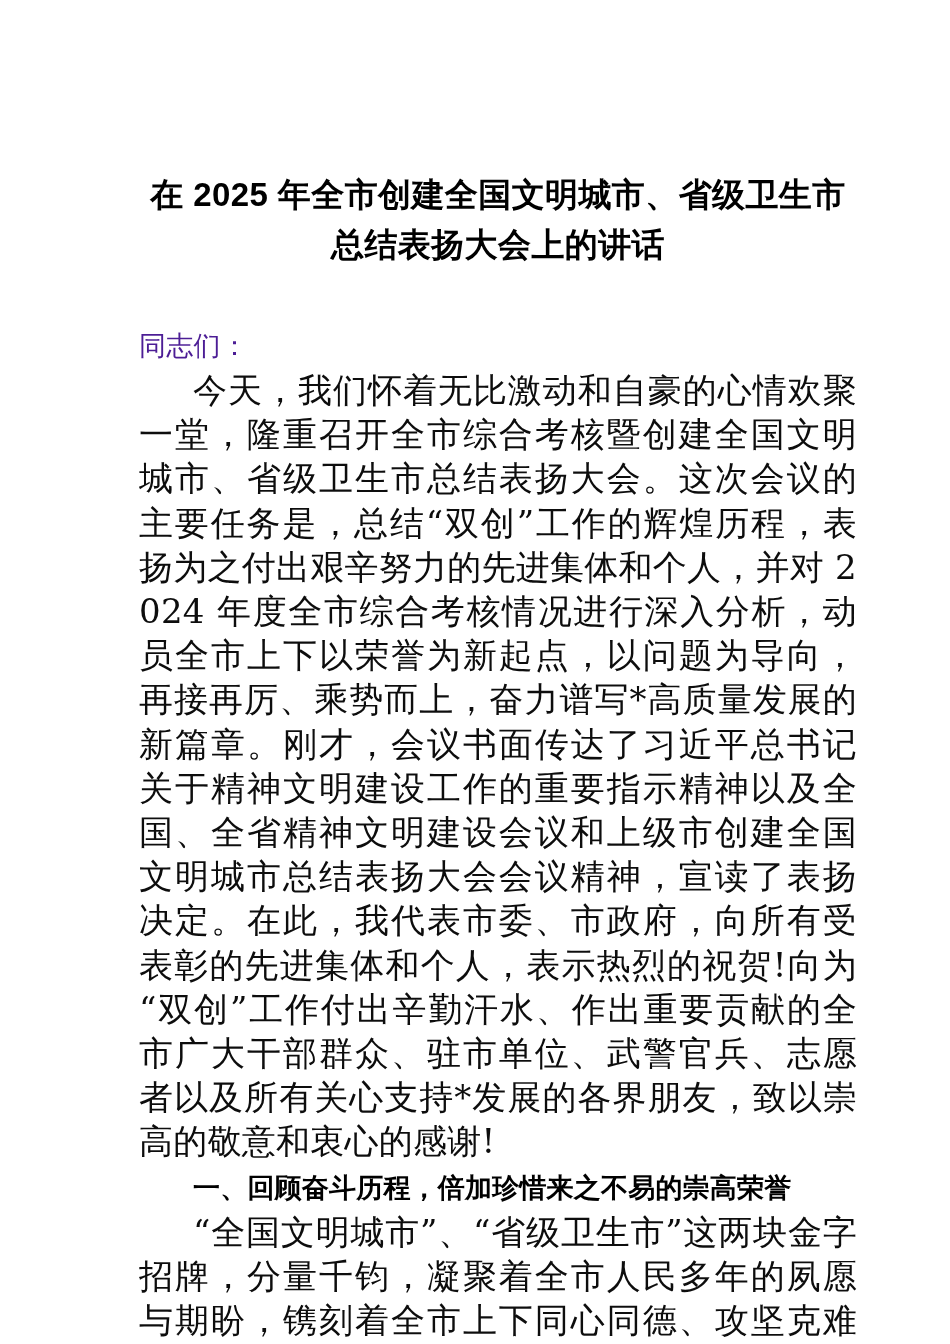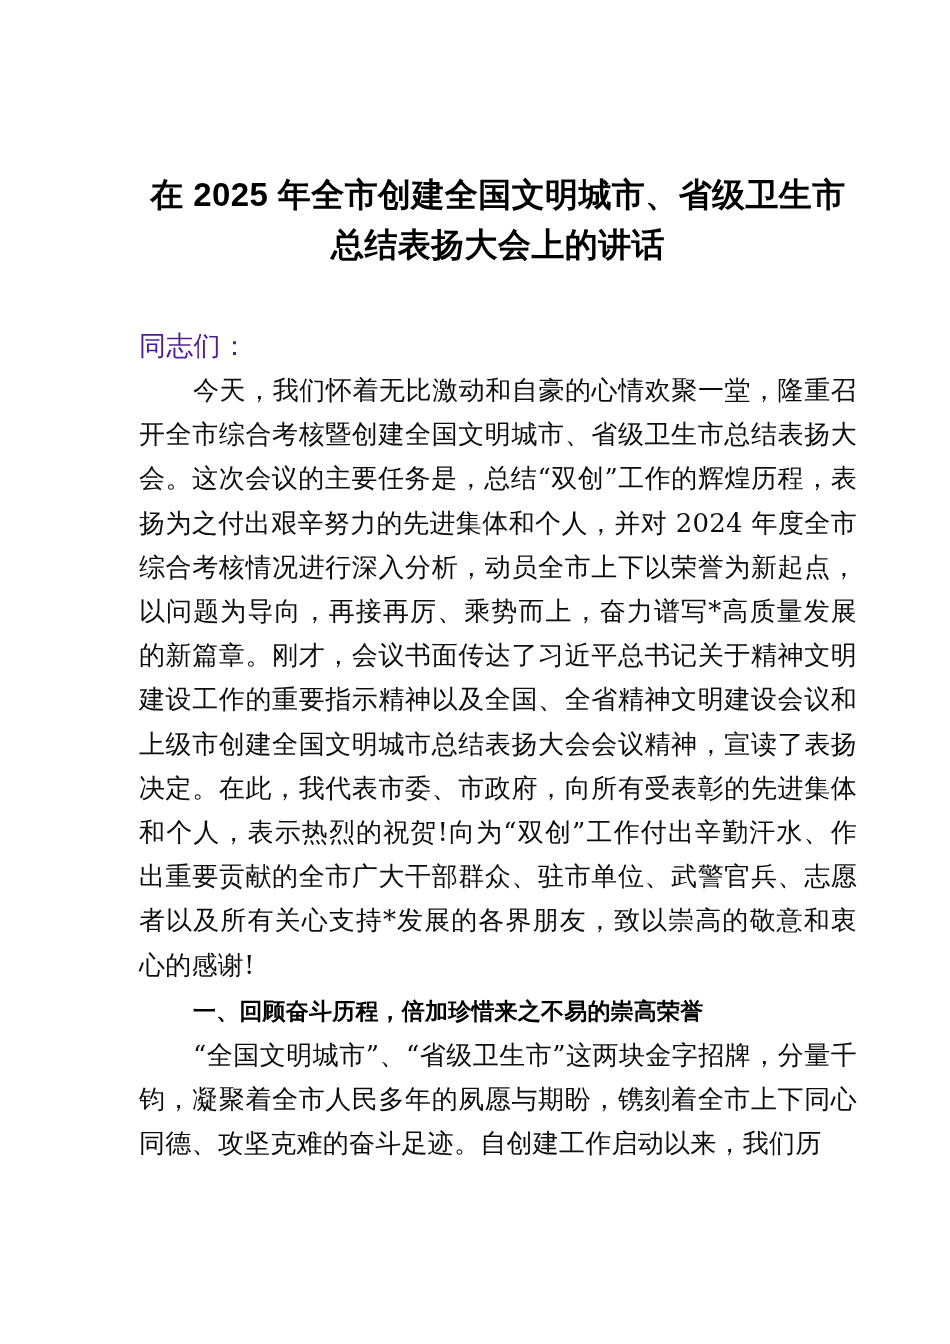--- a/index.html
+++ b/index.html
@@ -46,37 +46,37 @@
     font-size: 27px;
     line-height: 44px;
     color: #4c1d95;
     margin: 0;
     padding-top: 54px;
     letter-spacing: 0.3px;
   }
 
   .para {
     font-family: "DejaVu Serif", "Liberation Serif", serif;
-    font-size: 26px;
+    font-size: 34px;
     line-height: 44.2px;
     color: #0d0d0d;
     margin: 0;
     text-align: justify;
     text-justify: inter-character;
     text-indent: 54px;
     letter-spacing: 0.25px;
     word-break: break-all;
     hyphens: none;
   }
 
   
   .section-heading {
     font-family: "Liberation Sans", "DejaVu Sans", sans-serif;
     font-weight: bold;
-    font-size: 23px;
+    font-size: 27px;
     line-height: 44px;
     color: #000000;
     margin: 0;
     text-indent: 54px;
     letter-spacing: 0.2px;
     word-break: break-all;
   }
 
   .spacer-sm { height: 2px; }
 </style>

